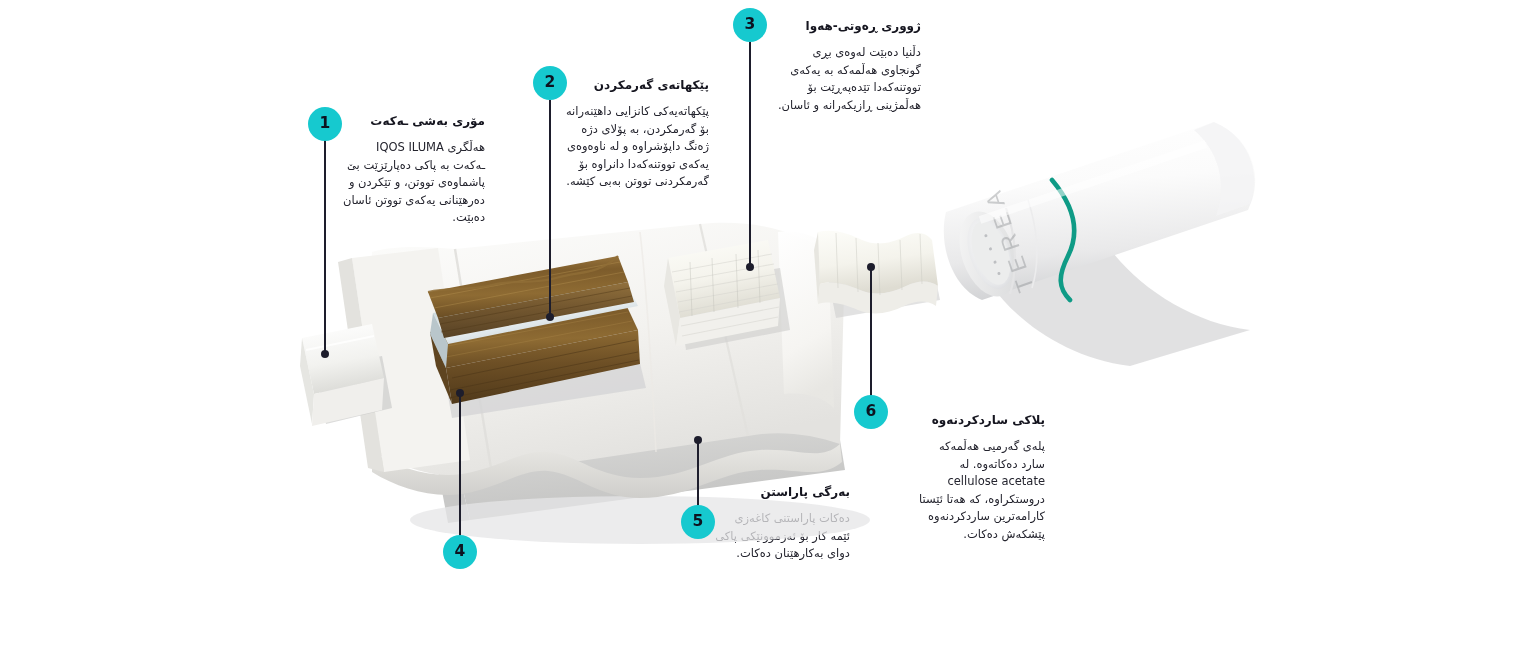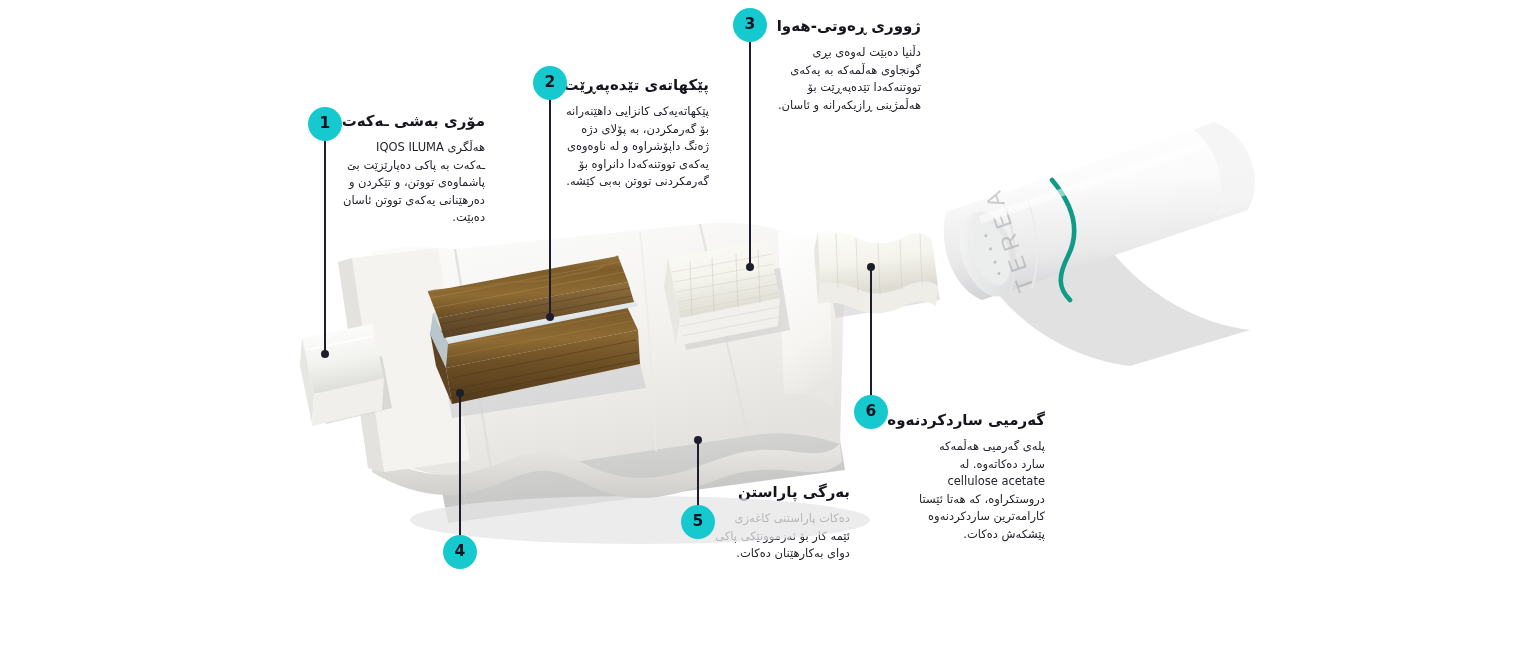--- a/index.html
+++ b/index.html
@@ -18,21 +18,21 @@
     color: #1b1b2b;
   }
 
   
   .callout {
     position: absolute;
     direction: rtl;
     text-align: right;
   }
   .callout .c-title {
-    font-size: 15px;
+    font-size: 12px;
     font-weight: bold;
     line-height: 17px;
     color: #15151f;
     margin: 0 0 9px 0;
     white-space: nowrap;
   }
   .callout .c-body {
     font-size: 11.5px;
     font-weight: normal;
     line-height: 17.5px;
@@ -349,21 +349,21 @@
     <p class="c-body">
       <span>هەڵگری IQOS ILUMA</span><br>
       <span>ـەکەت بە پاکی دەپارێزێت بێ</span><br>
       <span>پاشماوەی تووتن، و تێکردن و</span><br>
       <span>دەرهێنانی یەکەی تووتن ئاسان</span><br>
       <span>دەبێت.</span>
     </p>
   </div>
 
   <div class="callout" style="left:561px; top:77px; width:148px;">
-    <p class="c-title">پێکهاتەی تێدەپەڕێت</p>
+    <p class="c-title">پێکهاتەی گەرمکردن</p>
     <p class="c-body">
       <span>پێکهاتەیەکی کانزایی داهێنەرانە</span><br>
       <span>بۆ گەرمکردن، بە پۆلای دژە</span><br>
       <span>ژەنگ داپۆشراوە و لە ناوەوەی</span><br>
       <span>یەکەی تووتنەکەدا دانراوە بۆ</span><br>
       <span>گەرمکردنی تووتن بەبی کێشە.</span>
     </p>
   </div>
 
   <div class="callout" style="left:771px; top:18px; width:150px;">
@@ -380,21 +380,21 @@
   <div class="callout" style="left:710px; top:484px; width:140px;">
     <p class="c-title">بەرگی پاراستن</p>
     <p class="c-body">
       <span>دەکات پاراستنی کاغەزی</span><br>
       <span>ئێمە کار بۆ ئەزموونێکی پاکی</span><br>
       <span>دوای بەکارهێنان دەکات.</span>
     </p>
   </div>
 
   <div class="callout" style="left:893px; top:412px; width:152px;">
-    <p class="c-title">گەرمیی ساردکردنەوە</p>
+    <p class="c-title">پلاکی ساردکردنەوە</p>
     <p class="c-body">
       <span>پلەی گەرمیی هەڵمەکە</span><br>
       <span>سارد دەکاتەوە. لە</span><br>
       <span class="en">cellulose acetate</span><br>
       <span>دروستکراوە، کە هەتا ئێستا</span><br>
       <span>کارامەترین ساردکردنەوە</span><br>
       <span>پێشکەش دەکات.</span>
     </p>
   </div>
 

